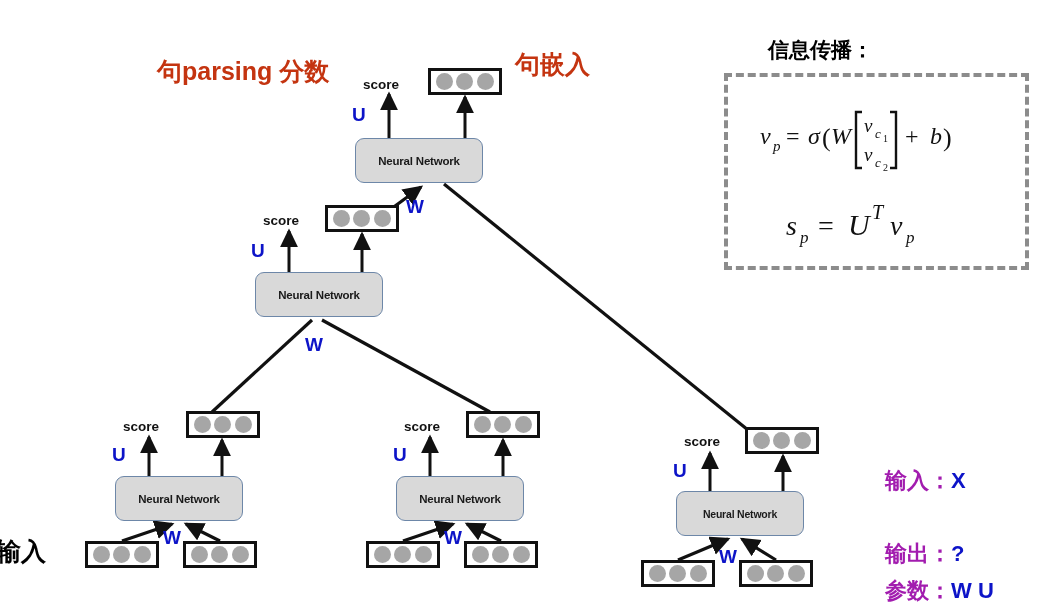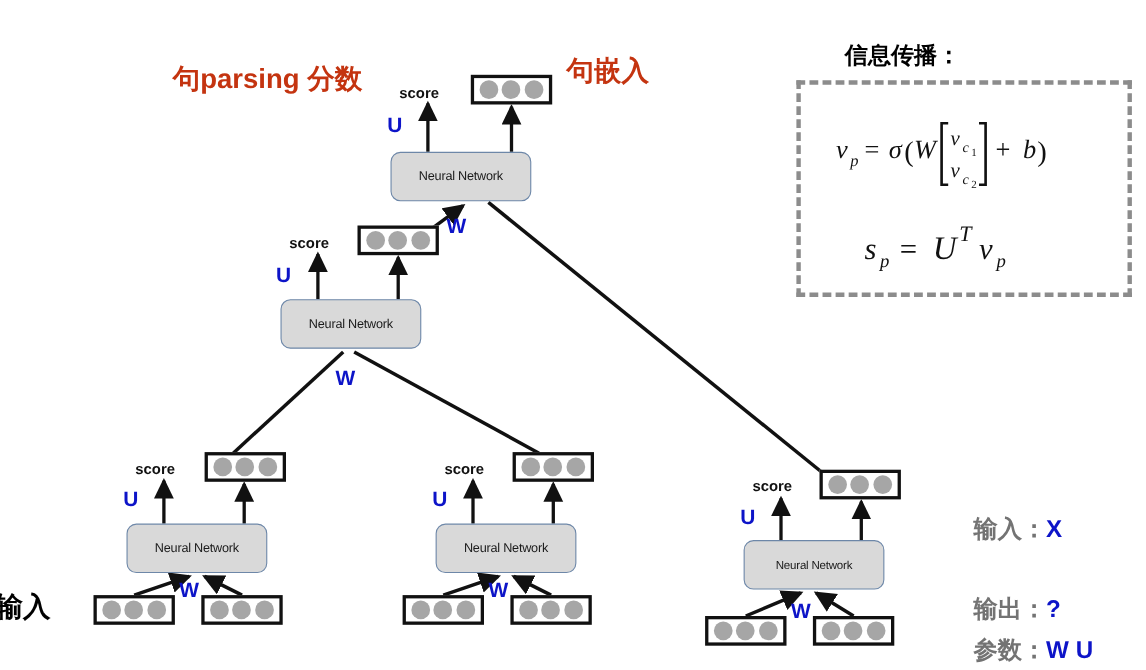--- a/index.html
+++ b/index.html
@@ -32,21 +32,21 @@
     position: absolute;
     background: #d9d9d9;
     border: 1.6px solid #6d87a8;
     border-radius: 9px;
     box-sizing: border-box;
     display: flex;
     align-items: center;
     justify-content: center;
     color: #1a1a1a;
     letter-spacing: -0.2px;
-    font-weight: 400;
+    font-weight: 700;
     white-space: nowrap;
   }
   
   .vec-box {
     position: absolute;
     background: #ffffff;
     border: 3px solid #111111;
     box-sizing: border-box;
     display: flex;
     align-items: center;
@@ -105,21 +105,21 @@
   .formula-svg {
     position: absolute;
     pointer-events: none;
   }
   
   .legend-row {
     position: absolute;
     white-space: nowrap;
     font-weight: bold;
   }
-  .legend-key { color: #737373; }
+  .legend-key { color: #a21caf; }
   .legend-val { color: #0d14c8; }
 </style>
 </head>
 <body>
 
 <div id="stage">
 
   <svg id="edges" viewBox="0 0 1042 609" xmlns="http://www.w3.org/2000/svg">
     <defs>
       <marker id="ah" markerWidth="7" markerHeight="7" refX="5.4" refY="3" orient="auto" markerUnits="strokeWidth">

